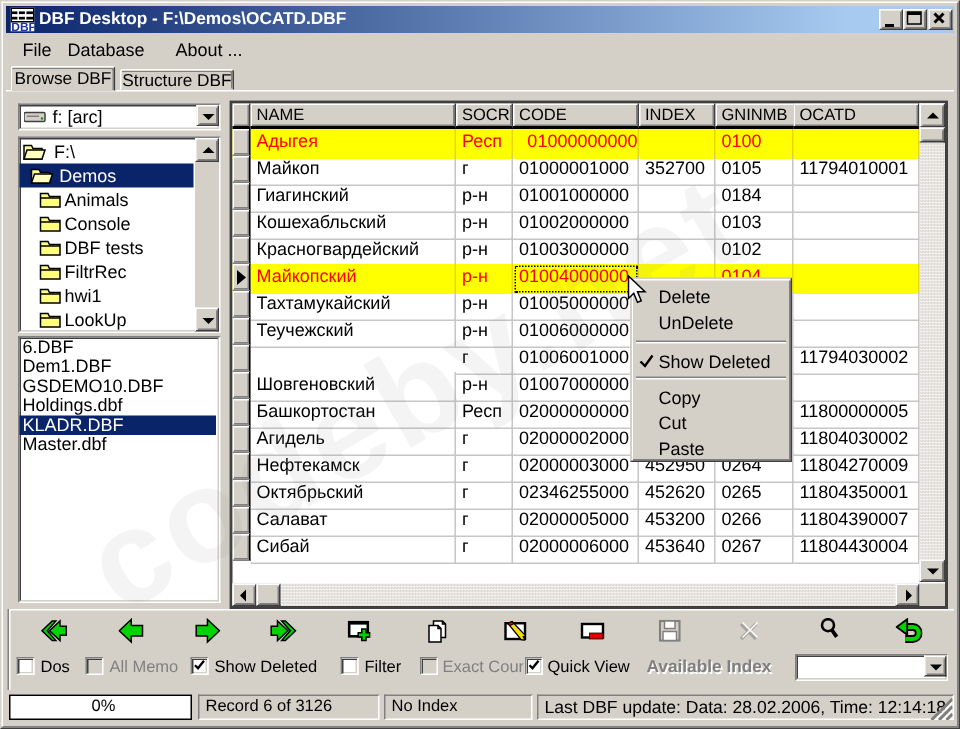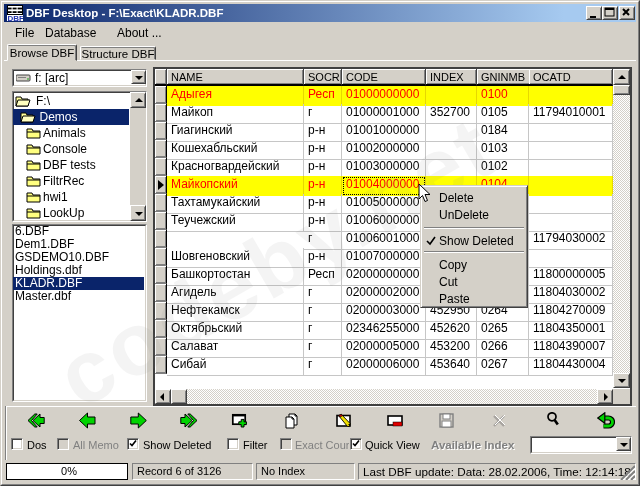--- a/index.html
+++ b/index.html
@@ -51,21 +51,21 @@
 <div class="abs" id="title">
   <svg class="abs" style="left:3px;top:1px" width="16" height="16" viewBox="0 0 16 16">
     <rect x="0" y="0" width="16" height="16" fill="#fff"></rect>
     <rect x="0.5" y="0.5" width="15" height="9" fill="#fff" stroke="#000" stroke-width="1"></rect>
     <rect x="1" y="2.6" width="14" height="1.8" fill="#000"></rect>
     <rect x="1" y="6.2" width="14" height="1.8" fill="#000"></rect>
     <rect x="4.6" y="1" width="1" height="8" fill="#fff"></rect>
     <rect x="9.6" y="1" width="1" height="8" fill="#fff"></rect>
     <text x="0.5" y="15.5" font-size="8" font-weight="bold" fill="#2233aa" font-family="Liberation Sans">DBF</text>
   </svg>
-  <div class="txt">DBF Desktop - F:\Exact\KLADR.DBF</div>
+  <div class="txt">DBF Desktop - F:\Demos\OCATD.DBF</div>
   <div class="tbtn" style="left:582px"><svg width="14" height="12">
         <rect x="3" y="9" width="6" height="2" fill="#000"></rect>
       </svg></div>
   <div class="tbtn" style="left:598px"><svg width="14" height="12">
         <rect x="2" y="1" width="9" height="8" fill="none" stroke="#000"></rect>
         <rect x="2" y="1" width="9" height="2" fill="#000"></rect>
       </svg></div>
   <div class="tbtn" style="left:615px"><svg width="14" height="12">
         <path d="M3,2 L9,8 M9,2 L3,8" stroke="#000" stroke-width="2"></path>
       </svg></div>
@@ -165,21 +165,21 @@
     <div class="gh" style="left:12px;width:137px;">NAME</div>
     <div class="gh" style="left:149px;width:38px;">SOCR</div>
     <div class="gh" style="left:187px;width:84px;">CODE</div>
     <div class="gh" style="left:271px;width:51px;">INDEX</div>
     <div class="gh" style="left:322px;width:72px;">GNINMB</div>
     <div class="gh" style="left:374px;width:84px;">OCATD</div>
     <div class="row yel" style="top:17px;">
       <div class="sel"></div>
       <div class="cell" style="left:12px;width:137px;">Адыгея</div>
       <div class="cell" style="left:149px;width:38px;">Респ</div>
-      <div class="cell" style="left:187px;width:84px;">01000000000</div>
+      <div class="cell" style="left:187px;width:84px;text-align:right;">01000000000</div>
       <div class="cell" style="left:271px;width:51px;"></div>
       <div class="cell" style="left:322px;width:52px;">0100</div>
       <div class="cell" style="left:374px;width:84px;"></div>
     </div>
     <div class="row" style="top:35px;">
       <div class="sel"></div>
       <div class="cell" style="left:12px;width:137px;">Майкоп</div>
       <div class="cell" style="left:149px;width:38px;">г</div>
       <div class="cell" style="left:187px;width:84px;">01000001000</div>
       <div class="cell" style="left:271px;width:51px;">352700</div>

